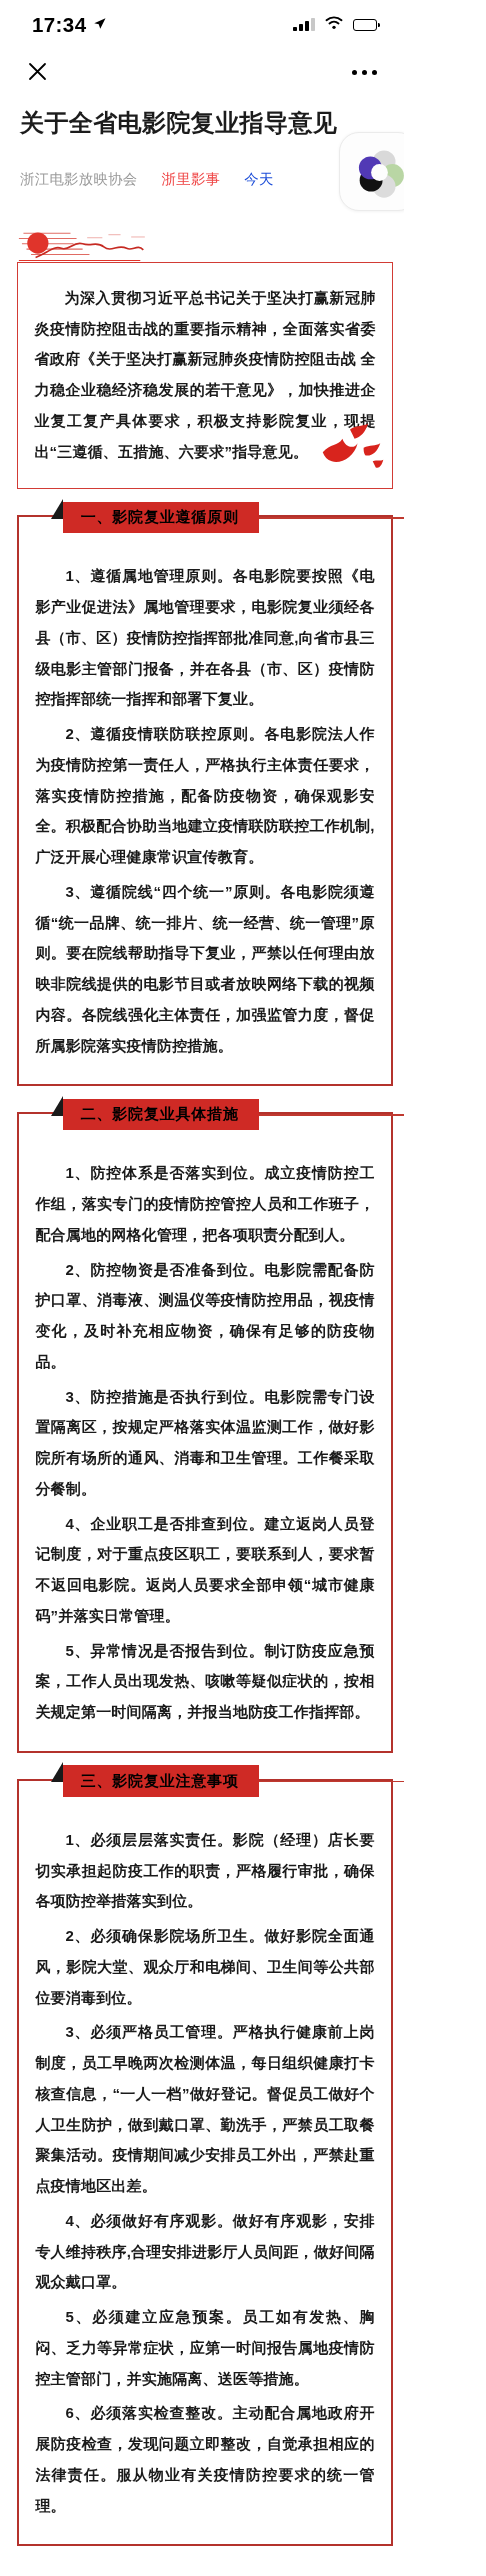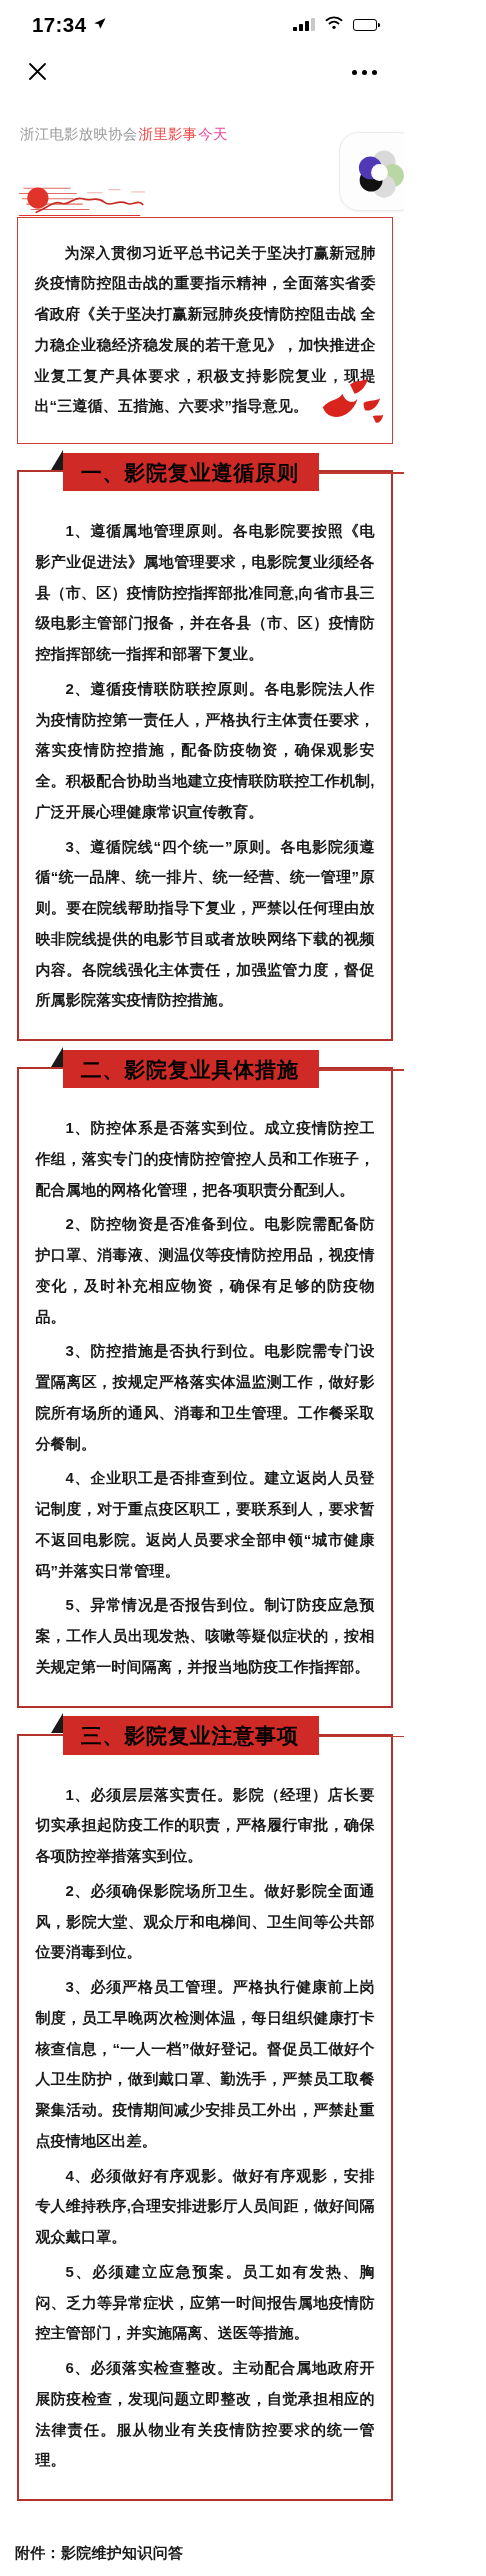--- a/index.html
+++ b/index.html
@@ -110,30 +110,30 @@
     position: relative;
   }
   .art-title {
     font-size: 24px;
     font-weight: bold;
     color: #1c1c1c;
     letter-spacing: 0.4px;
     line-height: 1.35;
   }
   .art-meta {
-    margin-top: 18px;
+    margin-top: 31px;
     font-size: 14.4px;
     color: #9a9a9a;
     display: flex;
     align-items: baseline;
-    gap: 1px;
+    gap: 24px;
     letter-spacing: 0.3px;
   }
   .art-meta .account { color: #ef4444; cursor: pointer; }
-  .art-meta .today { color: #ec4899; }
+  .art-meta .today { color: #1d4ed8; }
 
   
   .logo-card {
     position: absolute;
     right: -13.7px;
     top: 36px;
     width: 79px;
     height: 79px;
     border-radius: 20px;
     background: #fdfdfd;
@@ -200,21 +200,21 @@
     left: 0;
     right: -16.7px;
     top: 50%;
     height: 1.5px;
     background: #c0392f;
   }
   .sec-banner .tag {
     position: relative;
     background: #cf2a25;
     color: #000;
-    font-size: 21px;
+    font-size: 15px;
     font-weight: bold;
     padding: 7.6px 20px 7.6px 18px;
     letter-spacing: 0.8px;
     line-height: 1.1;
     z-index: 2;
   }
   .sec-banner .notch {
     position: absolute;
     left: -12px;
     top: -3px;
@@ -295,20 +295,21 @@
       </svg>
     </span>
     <span class="nav-more">
       <span></span>
         <span></span>
         <span></span>
     </span>
   </div>
 
   <div class="article-head">
+    <h1 class="art-title">关于全省电影院复业指导意见</h1>
     <div class="art-meta">
       <span>浙江电影放映协会</span>
       <span class="account">浙里影事</span>
       <span class="today">今天</span>
     </div>
 
     <div class="logo-card">
       <span>
         <svg width="61" height="61" viewBox="0 0 80 80">
           <path d="M40 10 A19 19 0 0 1 52 44 A19 19 0 0 0 40 10 Z" fill="#d9d9d9" transform="rotate(0 40 40)"></path>

